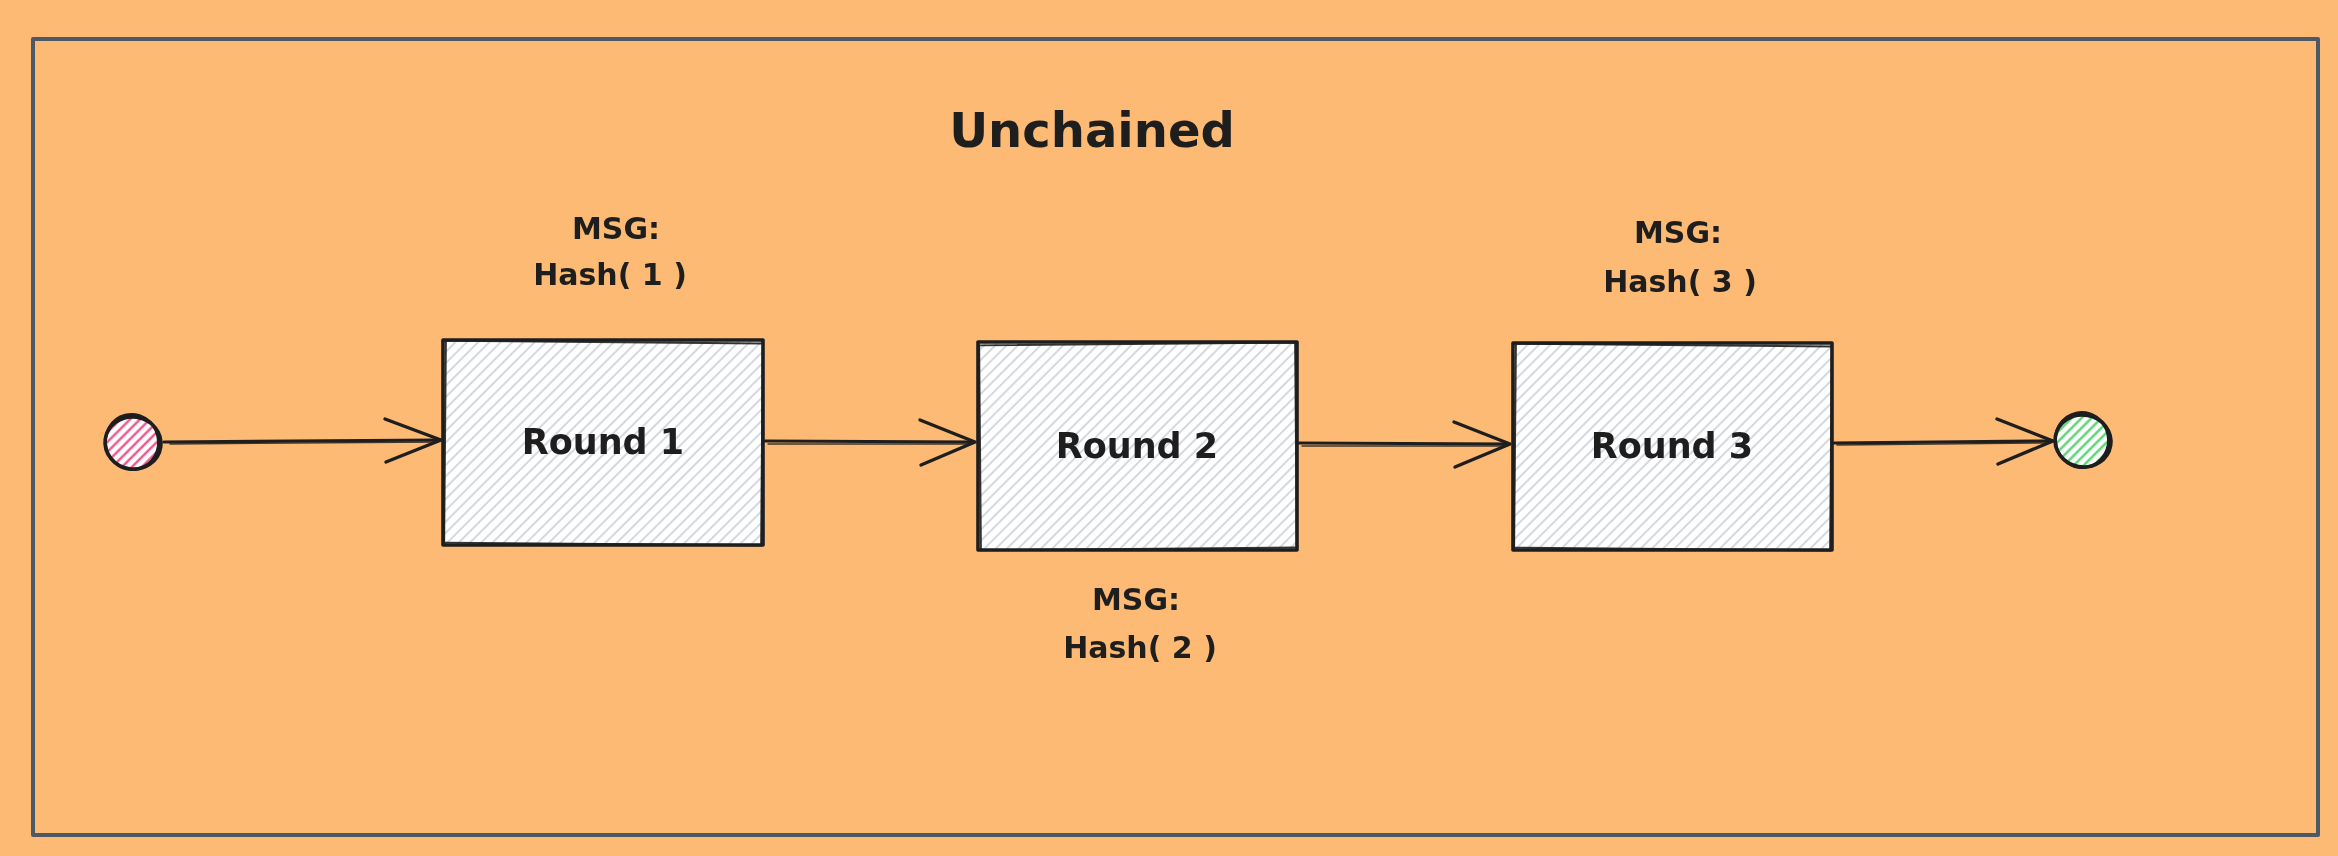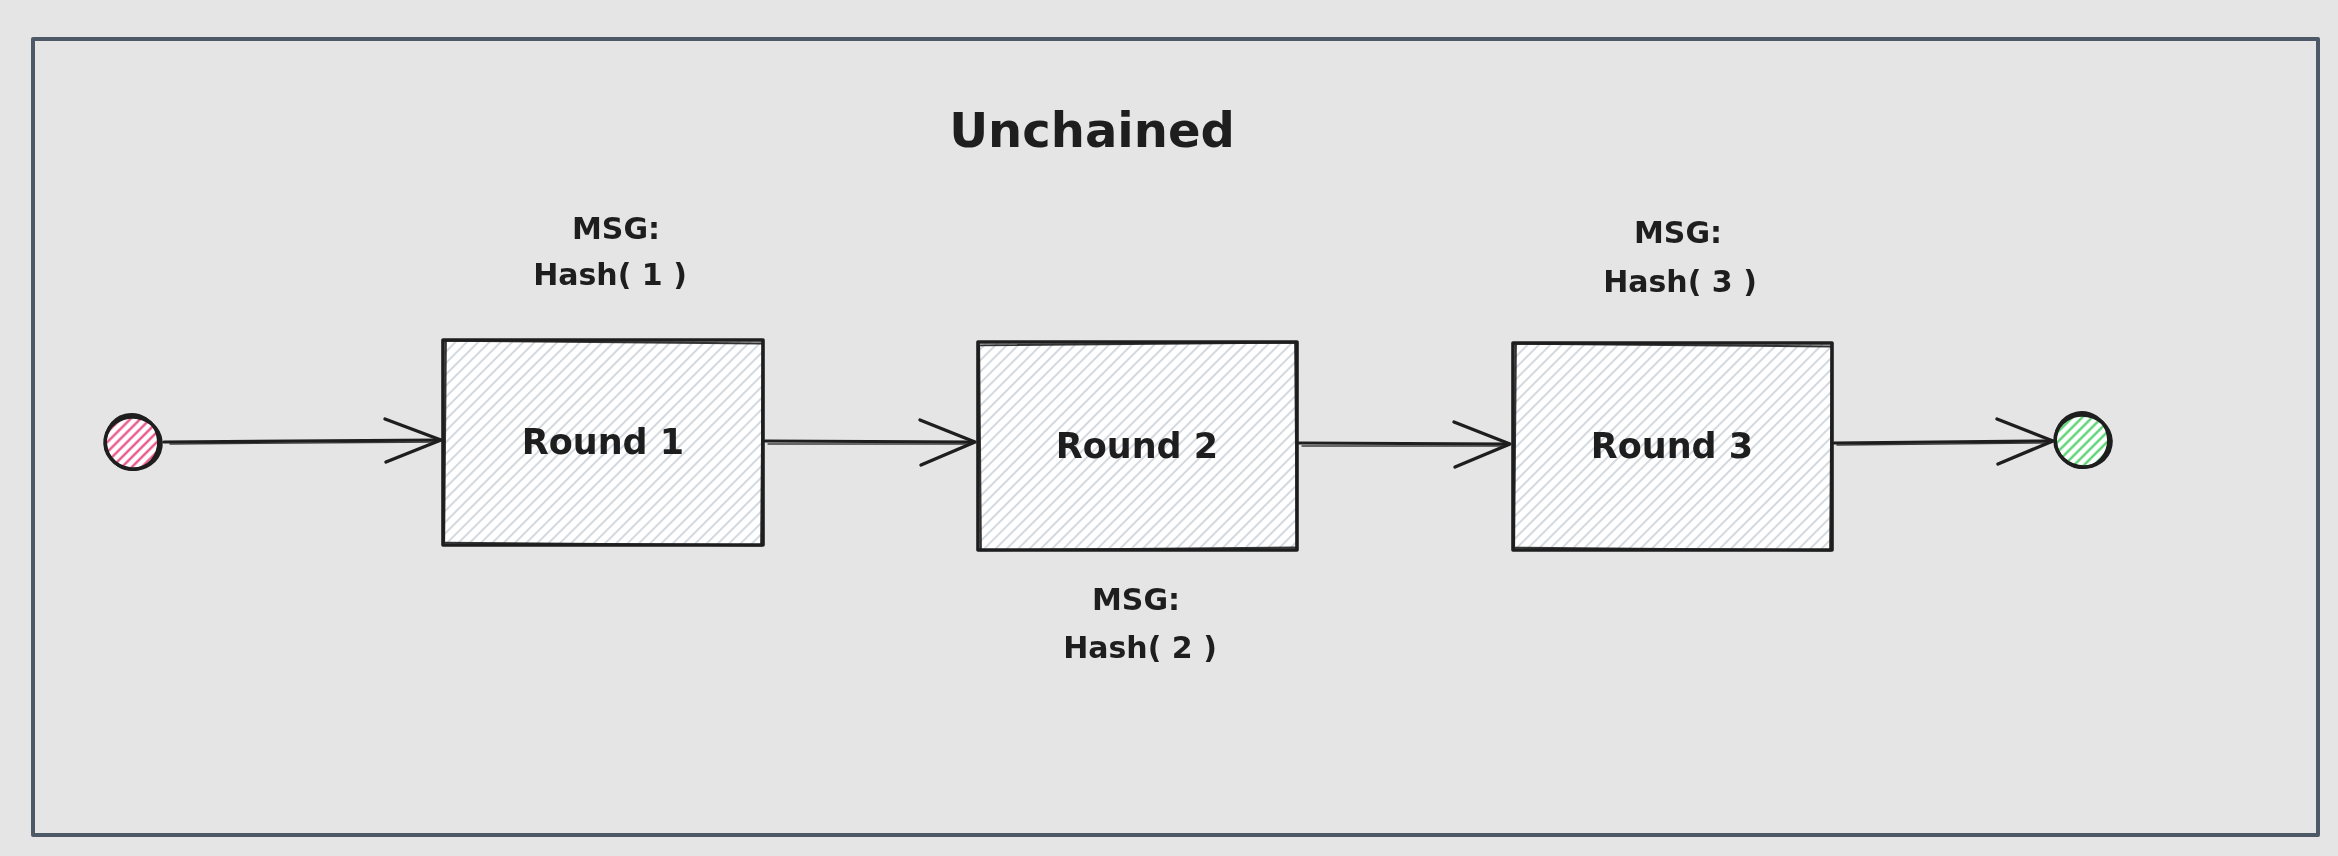--- a/index.html
+++ b/index.html
@@ -5,21 +5,21 @@
   html, body {
     margin: 0;
     padding: 0;
     background: #ffffff;
     font-family: "DejaVu Sans", sans-serif;
   }
   .stage {
     position: relative;
     width: 2338px;
     height: 856px;
-    background: #e5e5e5;
+    background: #fdba74;
     overflow: hidden;
   }
   svg { display: block; }
   .sketch-text {
     fill: #1e1e1e;
     font-family: "DejaVu Sans", sans-serif;
     font-weight: 600;
     text-anchor: middle;
   }
   .title-text   { font-size: 48px; }

